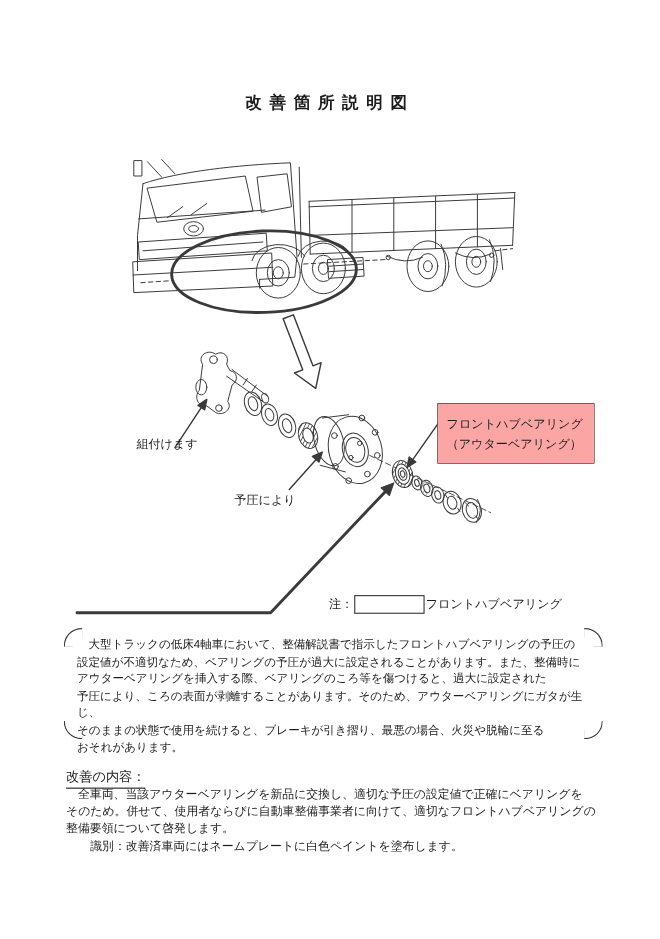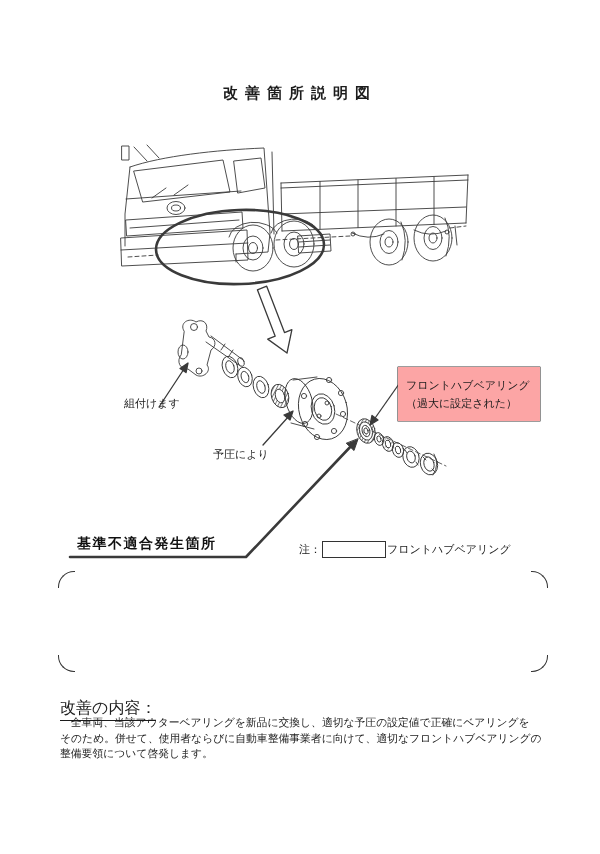--- a/index.html
+++ b/index.html
@@ -34,21 +34,21 @@
     margin:0 1px;background:#fff;
   }
   .desc-box{left:58px;top:571px;width:490px;height:101px;}
   .corner{position:absolute;width:16px;height:16px;}
   .corner.tl{left:0;top:0;border-top:1.4px solid #333;border-left:1.4px solid #333;border-top-left-radius:16px;}
   .corner.tr{right:0;top:0;border-top:1.4px solid #333;border-right:1.4px solid #333;border-top-right-radius:16px;}
   .corner.bl{left:0;bottom:0;border-bottom:1.4px solid #333;border-left:1.4px solid #333;border-bottom-left-radius:16px;}
   .corner.br{right:0;bottom:0;border-bottom:1.4px solid #333;border-right:1.4px solid #333;border-bottom-right-radius:16px;}
   .pre{white-space:pre-line;}
   .desc-text{left:70px;top:579px;width:468px;font-size:10.5px;line-height:15.6px;color:#1c1c1c;}
-  .imp-head{left:60px;top:698px;font-size:16px;color:#1c1c1c;border-bottom:1px solid #1c1c1c;padding-bottom:1px;}
+  .imp-head{left:60px;top:698px;font-size:12px;color:#1c1c1c;border-bottom:1px solid #1c1c1c;padding-bottom:1px;}
   .imp-body{left:60px;top:715px;width:488px;font-size:10.8px;line-height:15.5px;color:#1c1c1c;}
   .imp-id{left:82px;top:763px;font-size:10.8px;color:#1c1c1c;}
 </style>
 </head>
 <body>
 
 <div class="page">
 
   <svg class="art" viewBox="0 0 600 854" fill="none" stroke="#3a3a3a" stroke-width="0.9" stroke-linecap="round" stroke-linejoin="round">
     <defs>
@@ -195,36 +195,42 @@
   </svg>
 
   <div class="abs title">改善箇所説明図</div>
 
   <div class="abs part-label" style="left:124px;top:396px">組付けます</div>
 
   <div class="abs part-label" style="left:213px;top:447px">予圧により</div>
 
   <div class="abs callout-box">
     <span>フロントハブベアリング</span>
-    <span>（過大に設定された）</span>
+    <span>（アウターベアリング）</span>
   </div>
 
-  <div class="abs noncon">基準不適合発生箇所</div>
 
   <div class="abs legend">
     <span>注：</span>
     <span class="swatch-box"></span>
     <span>フロントハブベアリング</span>
   </div>
 
   <div class="abs desc-box">
     <div class="corner tl"></div>
     <div class="corner tr"></div>
     <div class="corner bl"></div>
     <div class="corner br"></div>
   </div>
+  <div class="abs desc-text pre">　大型トラックの低床4軸車において、整備解説書で指示したフロントハブベアリングの予圧の
+設定値が不適切なため、ベアリングの予圧が過大に設定されることがあります。また、整備時に
+アウターベアリングを挿入する際、ベアリングのころ等を傷つけると、過大に設定された
+予圧により、ころの表面が剥離することがあります。そのため、アウターベアリングにガタが生じ、
+そのままの状態で使用を続けると、ブレーキが引き摺り、最悪の場合、火災や脱輪に至る
+おそれがあります。</div>
 
   <div class="abs imp-head">改善の内容：</div>
   <div class="abs imp-body pre">　全車両、当該アウターベアリングを新品に交換し、適切な予圧の設定値で正確にベアリングを
 そのため。併せて、使用者ならびに自動車整備事業者に向けて、適切なフロントハブベアリングの
 整備要領について啓発します。</div>
+  <div class="abs imp-id">識別：改善済車両にはネームプレートに白色ペイントを塗布します。</div>
 
 </div>
 
 </body></html>

